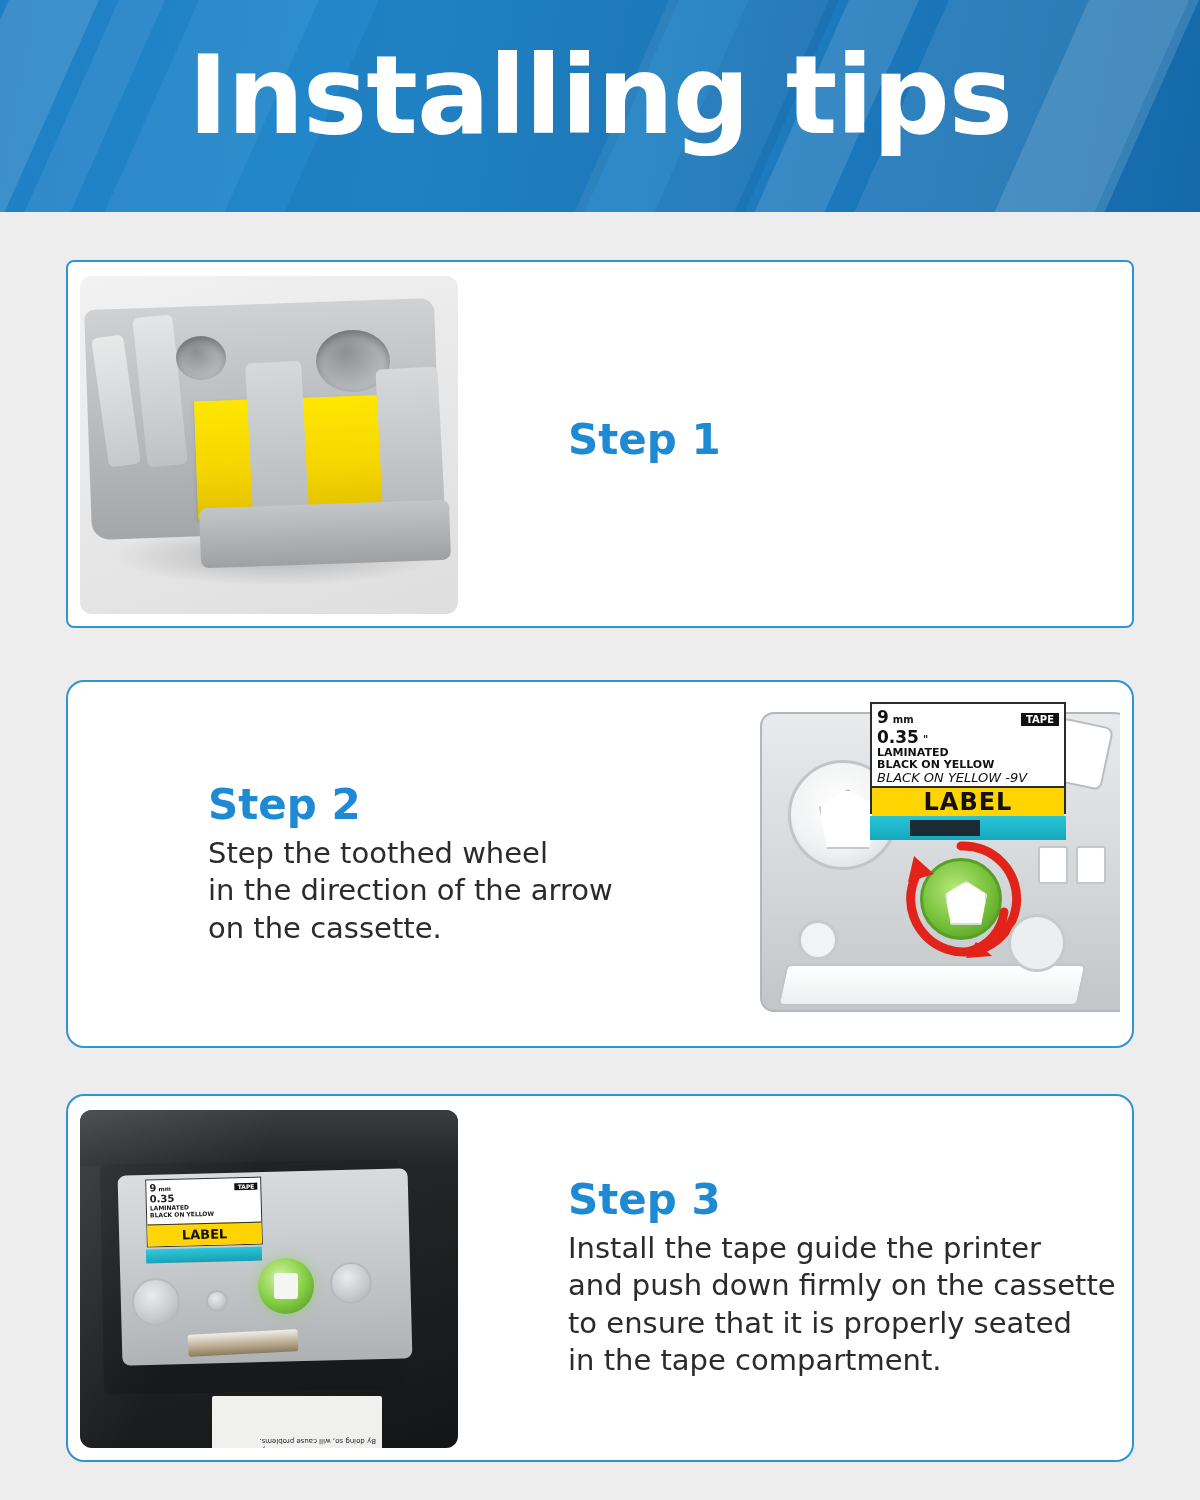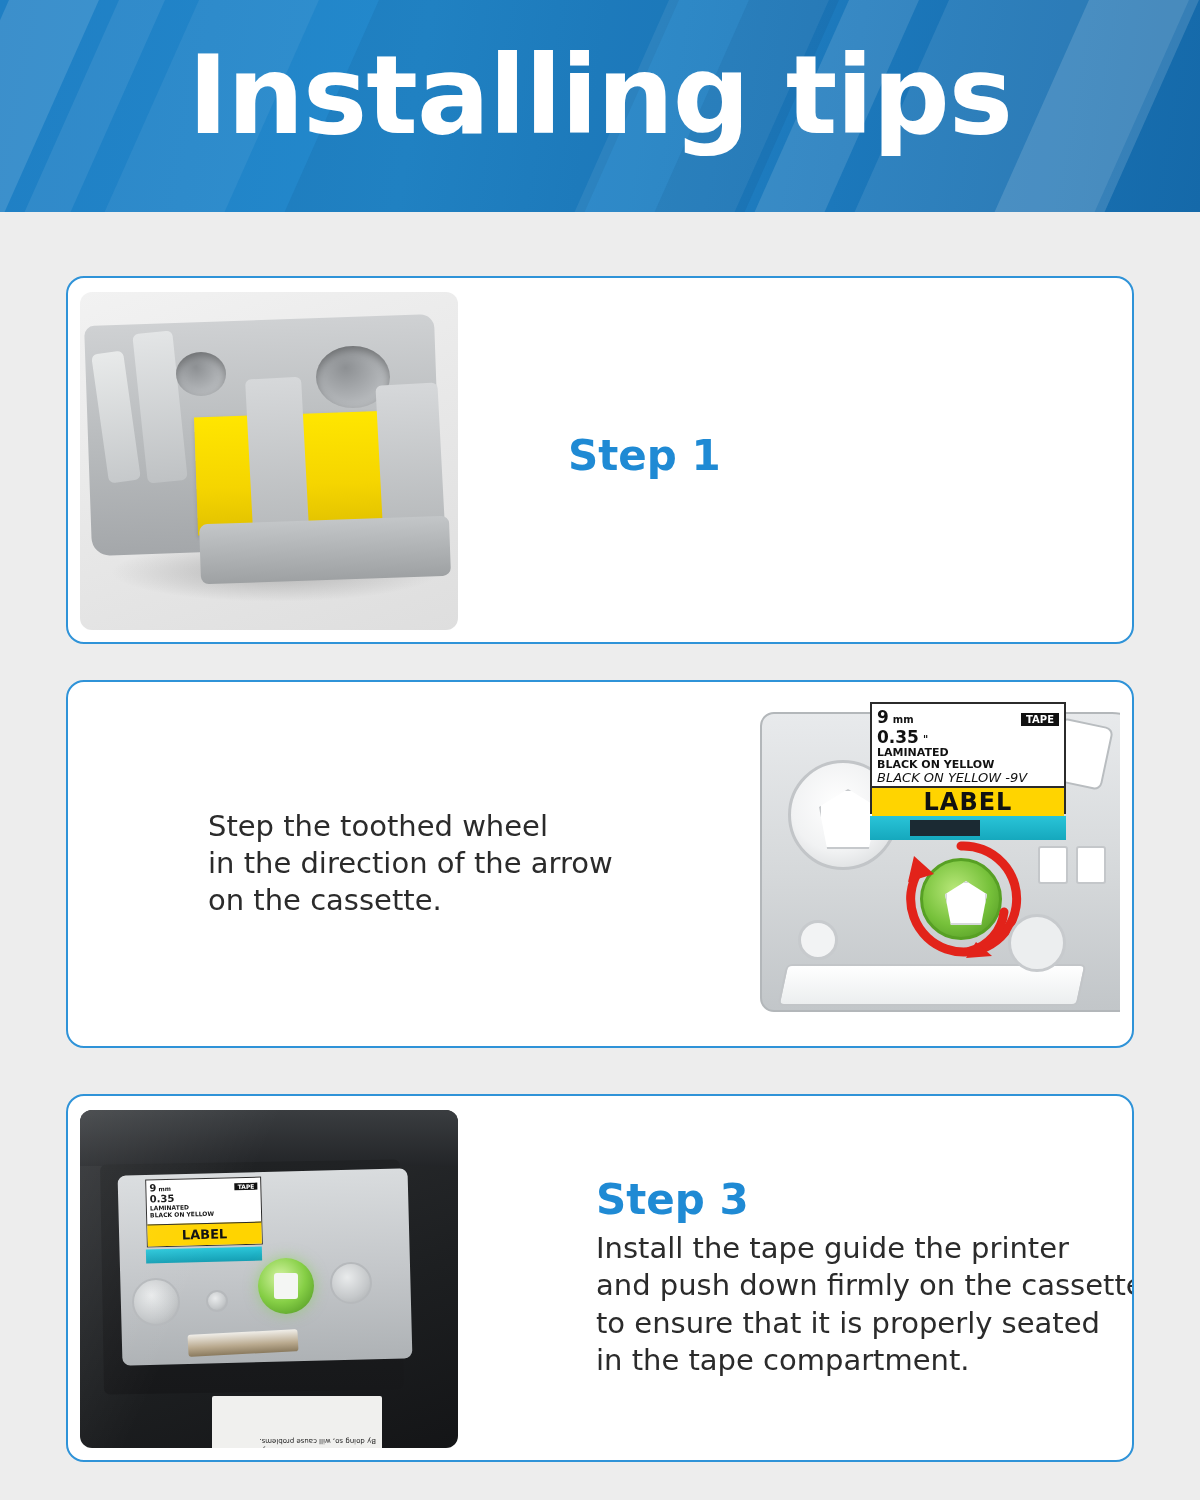--- a/index.html
+++ b/index.html
@@ -54,21 +54,21 @@
   
   .card {
     position: absolute;
     left: 66px;
     width: 1068px;
     background: #ffffff;
     border: 2px solid #2f93d8;
     border-radius: 18px;
     overflow: hidden;
   }
-  #card1 { top: 276px;  height: 368px; }
+  #card1 { top: 260px;  height: 368px; border-radius: 8px; }
   #card2 { top: 680px;  height: 368px; }
   #card3 { top: 1094px; height: 368px; }
 
   .photo {
     position: absolute;
     top: 14px;
     width: 378px;
     height: 338px;
     border-radius: 12px;
     overflow: hidden;
@@ -336,20 +336,21 @@
       <div class="arm a2"></div>
       <div class="base"></div>
     </div>
     <div class="text-block" style="left: 500px; width: 560px;">
       <div class="step-title">Step 1</div>
     </div>
   </div>
 
   <div class="card" id="card2">
     <div class="text-block" style="left: 140px; width: 530px;">
+      <div class="step-title">Step 2</div>
       <div class="step-body">Step the toothed wheel
 in the direction of the arrow
 on the cassette.</div>
     </div>
     <div class="photo right p2">
       <div class="cass"></div>
       <div class="notch"></div>
       <div class="bigwheel"></div>
       <div class="smallwheel"></div>
       <div class="sqr q1"></div>
@@ -412,21 +413,21 @@
       <div class="wheel w3"></div>
       <div class="green"></div>
       <div class="wheel w2"></div>
       <div class="metal"></div>
       <div class="sticker">
         <div>Do not move this lever manually.</div>
         <div>By doing so, will cause problems.</div>
       </div>
       <div class="glare"></div>
     </div>
-    <div class="text-block" style="left: 500px; width: 600px; margin-left: 28px;">
+    <div class="text-block" style="left: 500px; width: 600px;">
       <div class="step-title">Step 3</div>
       <div class="step-body">Install the tape guide the printer
 and push down firmly on the cassette
 to ensure that it is properly seated
 in the tape compartment.</div>
     </div>
   </div>
 
   <div class="footer-strip"></div>
 </div>

